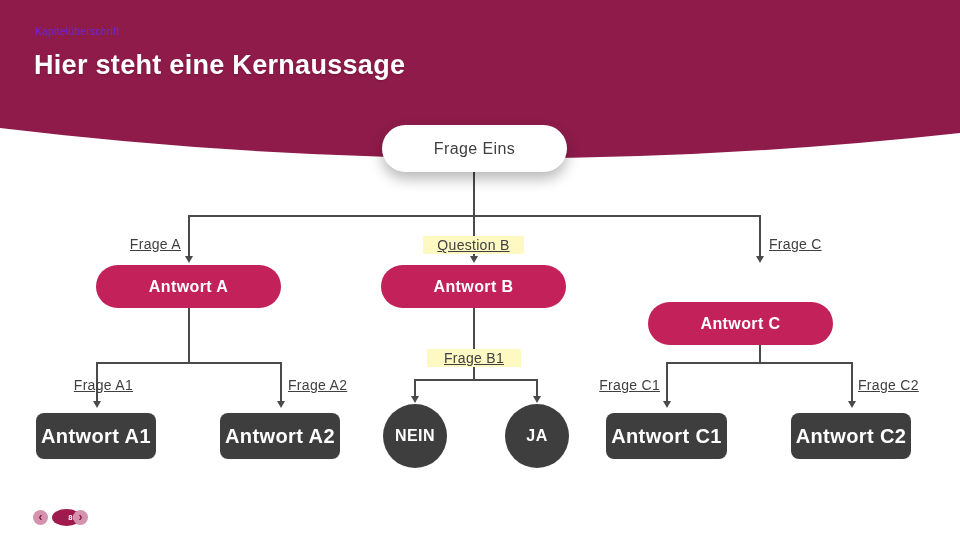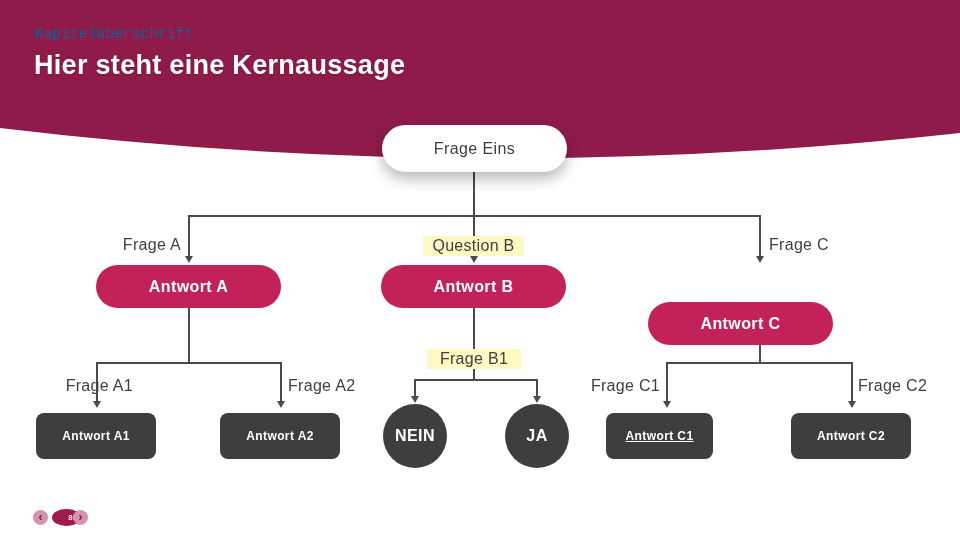--- a/index.html
+++ b/index.html
@@ -4,22 +4,22 @@
 <style>
   html,body{margin:0;padding:0;background:#e8e8e8;}
   .slide{
     position:relative;width:960px;height:540px;background:#ffffff;overflow:hidden;
     font-family:"Liberation Sans", sans-serif;margin:0 auto;
   }
   
   .banner-svg{position:absolute;top:0;left:0;z-index:1;display:block;}
   .banner-path{fill:#8E1B4A;}
   .kicker{
-    position:absolute;left:35px;top:26px;z-index:2;color:#0369a1;
-    font-size:14px;letter-spacing:.4px;font-family:Liberation Mono, monospace;
+    position:absolute;left:35px;top:26px;z-index:2;color:#6d28d9;
+    font-size:10px;letter-spacing:.4px;
   }
   .slide-title{
     position:absolute;left:34px;top:50px;z-index:2;color:#ffffff;
     font-size:27px;font-weight:700;letter-spacing:.3px;
     text-shadow:0 1px 2px rgba(0,0,0,.18);
   }
   
   .root-pill{
     position:absolute;left:382px;top:125px;width:185px;height:47px;z-index:4;
     background:#ffffff;border-radius:24px;display:flex;align-items:center;justify-content:center;
@@ -27,37 +27,38 @@
     box-shadow:0 7px 14px rgba(0,0,0,.28);
   }
   .answer-pill{
     position:absolute;width:185px;height:43px;z-index:3;
     background:#C22159;border-radius:22px;display:flex;align-items:center;justify-content:center;
     color:#ffffff;font-size:16px;font-weight:700;letter-spacing:.4px;
   }
   .dark-box{
     position:absolute;width:120px;height:46px;z-index:3;
     background:#3E3E3E;border-radius:8px;display:flex;align-items:center;justify-content:center;
-    color:#ffffff;font-size:12px;font-weight:700;letter-spacing:.4px;
+    color:#ffffff;font-size:20px;font-weight:700;letter-spacing:.4px;
   }
   .circle-node{
     position:absolute;width:64px;height:64px;z-index:3;
     background:#3E3E3E;border-radius:50%;display:flex;align-items:center;justify-content:center;
     color:#ffffff;font-size:16px;font-weight:600;letter-spacing:.5px;
   }
   
   .line{position:absolute;background:#4a4a4a;z-index:2;}
   .arrowhead{
     position:absolute;width:0;height:0;z-index:2;
     border-left:4px solid transparent;border-right:4px solid transparent;
     border-top:7px solid #4a4a4a;
   }
   .edge-label{
-    position:absolute;z-index:3;font-size:16px;color:#3f3f3f;letter-spacing:.3px;
+    position:absolute;z-index:3;font-size:14px;color:#3f3f3f;letter-spacing:.3px;
     white-space:nowrap;
+    text-decoration:underline;
   }
   .edge-label.on-line{background:#fef9c3;padding:1px 0;}
   .ta-r{text-align:right;}
   .ta-c{text-align:center;}
   
   .nav-circle{
     position:absolute;border-radius:50%;display:flex;align-items:center;justify-content:center;
     z-index:4;user-select:none;
   }
   .nav-chev{
@@ -121,21 +122,21 @@
   <div class="circle-node" style="left:505px;top:404px;">JA</div>
 
   <div class="line" style="left:759px;top:308px;width:1.5px;height:55px;"></div>
   <div class="line" style="left:666px;top:362px;width:186px;height:1.5px;"></div>
   <div class="line" style="left:666px;top:362px;width:1.5px;height:39px;"></div>
   <div class="line" style="left:851px;top:362px;width:1.5px;height:39px;"></div>
   <div class="arrowhead" style="left:663px;top:401px;"></div>
   <div class="arrowhead" style="left:848px;top:401px;"></div>
   <div class="edge-label ta-r" style="left:570px;top:377px;width:90px;">Frage C1</div>
   <div class="edge-label" style="left:858px;top:377px;">Frage C2</div>
-  <div class="dark-box" style="left:606px;top:413px;width:107px;text-decoration:underline;">Antwort C1</div>
+  <div class="dark-box" style="left:606px;top:413px;width:121px;">Antwort C1</div>
   <div class="dark-box" style="left:791px;top:413px;">Antwort C2</div>
 
   <div class="nav-circle nav-chev" style="left:33px;">
     <span>‹</span>
   </div>
   <div class="nav-circle nav-page" style="left:52px;">80</div>
   <div class="nav-circle nav-chev" style="left:73px;">
     <span>›</span>
   </div>
 

